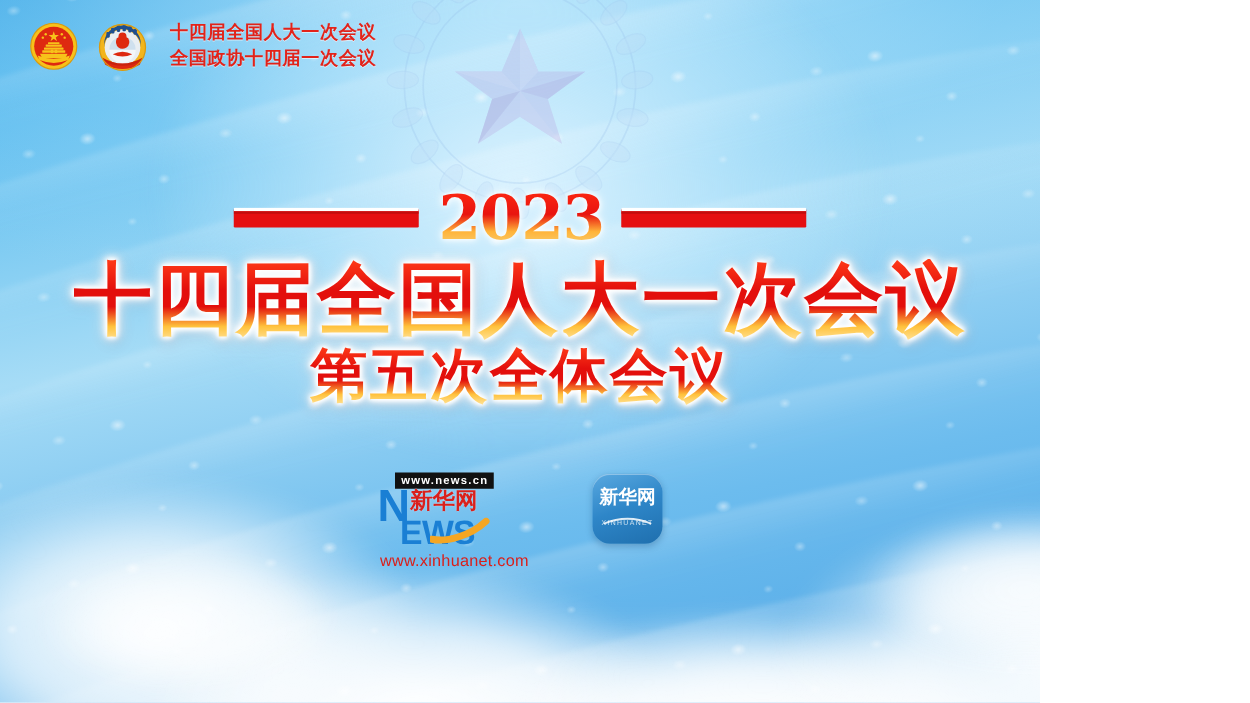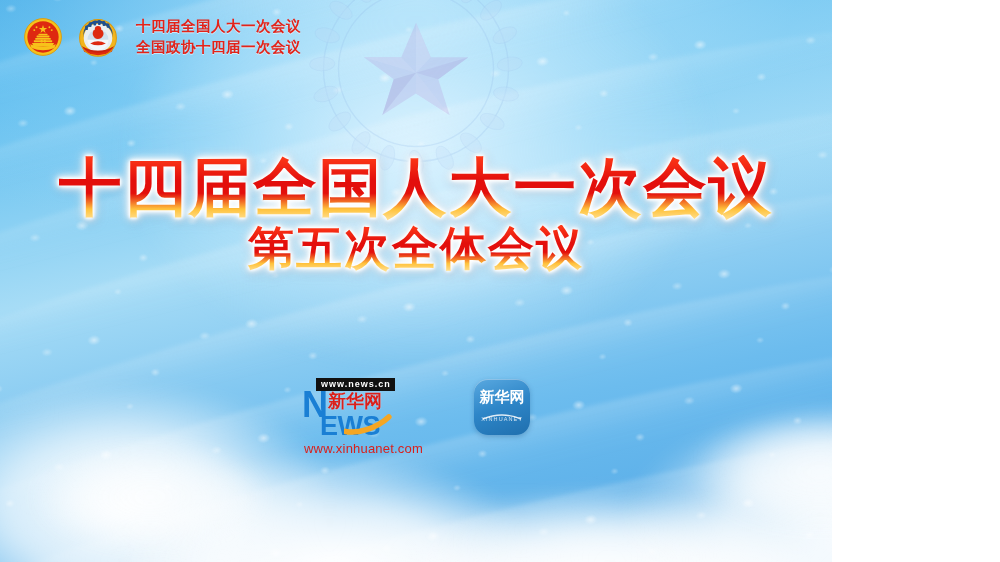--- a/index.html
+++ b/index.html
@@ -302,20 +302,25 @@
     </svg>
 
     <div class="header-text">
       <div class="header-line">十四届全国人大一次会议</div>
       <div class="header-line">全国政协十四届一次会议</div>
     </div>
   </div>
 
   <div class="center">
 
+    <div class="year-row">
+      <div class="bar left"></div>
+      <div class="year">2023</div>
+      <div class="bar right"></div>
+    </div>
 
     <div class="title-wrap">
       <div class="title-shadow">
         <div class="title title-1">
           <span class="inner">十四届全国人大一次会议</span>
         </div>
       </div>
       <div class="title-shadow">
         <div class="title title-2">
           <span class="inner">第五次全体会议</span>

